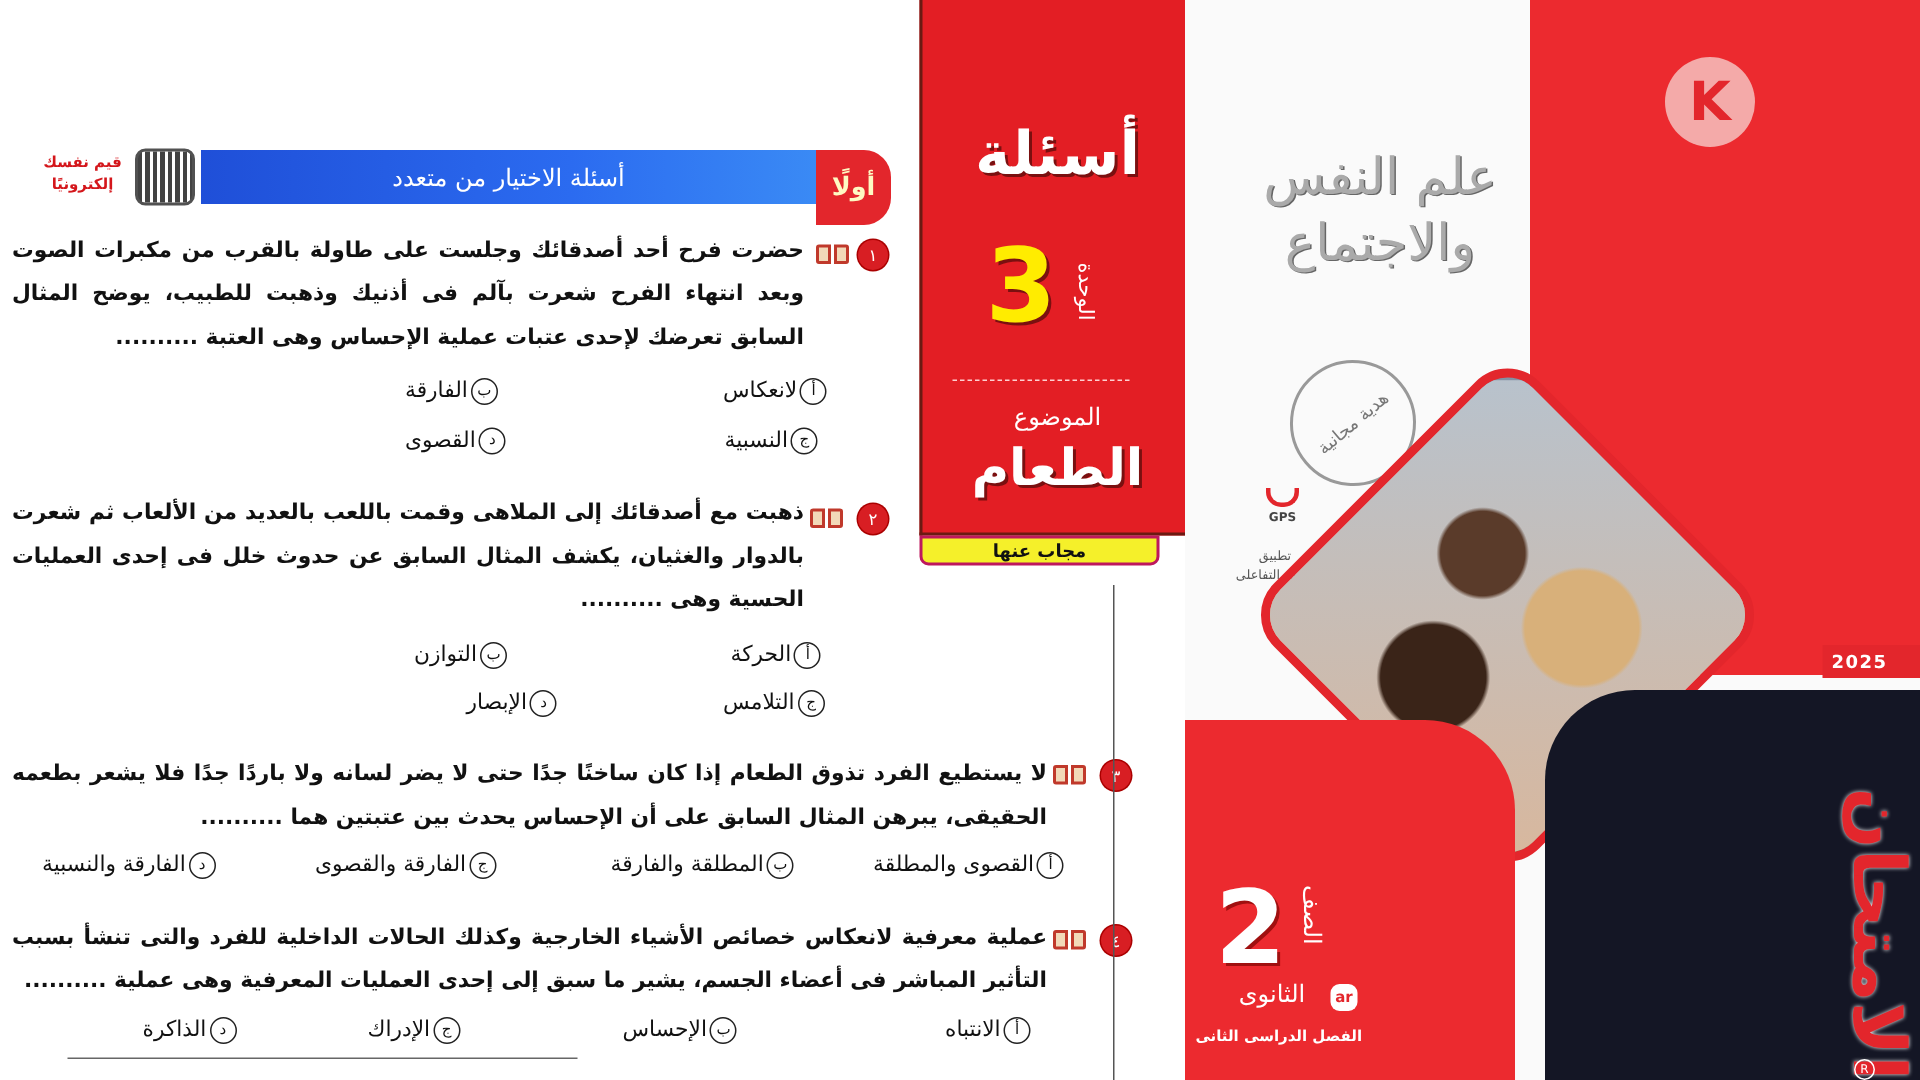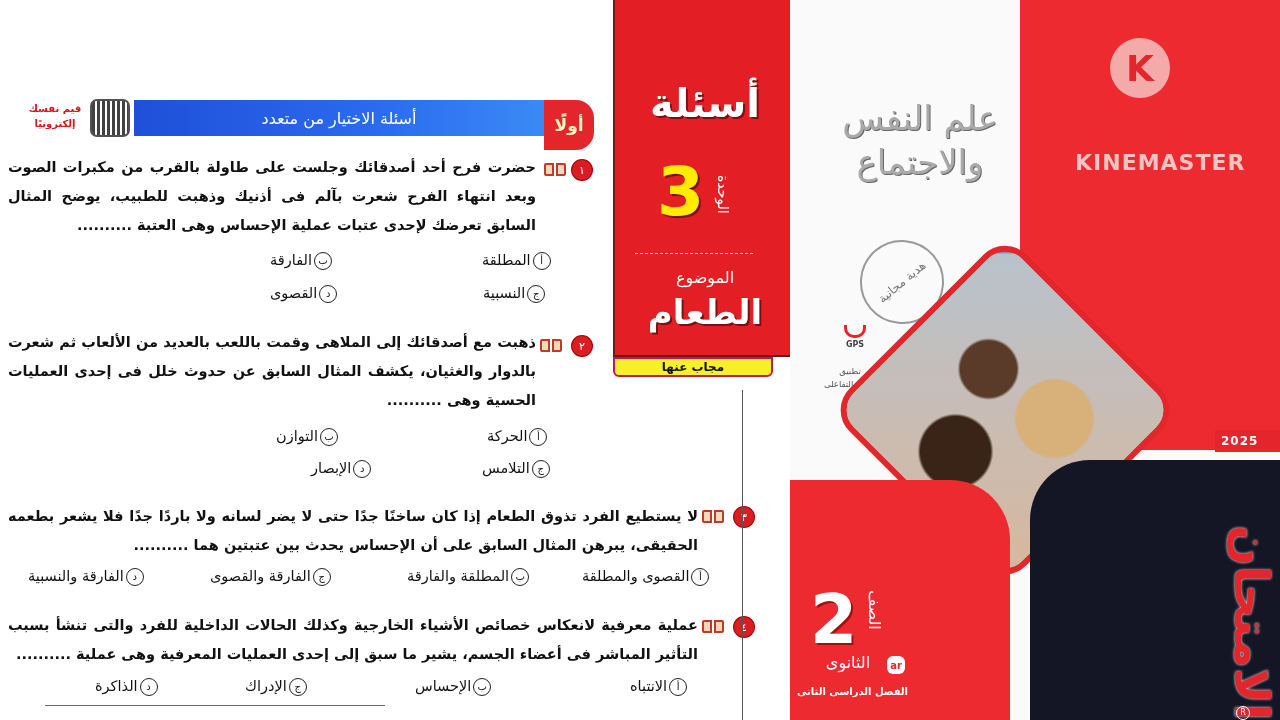--- a/index.html
+++ b/index.html
@@ -69,21 +69,21 @@
     </div>
     <div class="qr"></div>
     <div class="blue">أسئلة الاختيار من متعدد</div>
     <div class="red">أولًا</div>
   </div>
 
   <div>
     <div class="qnum" style="left:572px;top:160px;">١</div>
     <div class="book" style="left:544px;top:163px;"></div>
     <div class="qtext" style="left:8px;top:153px;width:528px;text-indent:0;">حضرت فرح أحد أصدقائك وجلست على طاولة بالقرب من مكبرات الصوت وبعد انتهاء الفرح شعرت بآلم فى أذنيك وذهبت للطبيب، يوضح المثال السابق تعرضك لإحدى عتبات عملية الإحساس وهى العتبة ..........</div>
-    <div class="opt" style="right:720px;top:252px;right:auto;left:482px;"><span class="lt">أ</span><span>المطلقة</span></div>
+    <div class="opt" style="right:720px;top:252px;right:auto;left:482px;"><span class="lt">أ</span><span>لانعكاس</span></div>
     <div class="opt" style="left:270px;top:252px;"><span class="lt">ب</span><span>الفارقة</span></div>
     <div class="opt" style="left:483px;top:285px;"><span class="lt">ج</span><span>النسبية</span></div>
     <div class="opt" style="left:270px;top:285px;"><span class="lt">د</span><span>القصوى</span></div>
   </div>
 
   <div>
     <div class="qnum" style="left:572px;top:336px;">٢</div>
     <div class="book" style="left:540px;top:339px;"></div>
     <div class="qtext" style="left:8px;top:328px;width:528px;">ذهبت مع أصدقائك إلى الملاهى وقمت باللعب بالعديد من الألعاب ثم شعرت بالدوار والغثيان، يكشف المثال السابق عن حدوث خلل فى إحدى العمليات الحسية وهى ..........</div>
     <div class="opt" style="left:487px;top:428px;"><span class="lt">أ</span><span>الحركة</span></div>
@@ -132,21 +132,20 @@
   <div class="gift">هدية مجانية</div>
   <div class="gps">
     <div class="ring"></div>
     <span>GPS</span>
   </div>
   <div class="gpstext">
     <div>تطبيق</div>
     <div>التعلم التفاعلى</div>
   </div>
   <div class="km">K</div>
-  <div class="kmtext">KINEMASTER</div>
   <div class="photo">
       <div class="photo-inner"></div>
     </div>
   <div class="redbottom"></div>
   <div class="two">2</div>
   <div class="saf">الصف</div>
   <div class="ar">ar</div>
   <div class="sec">الثانوى</div>
   <div class="term">الفصل الدراسى الثانى</div>
   <div class="black"></div>

